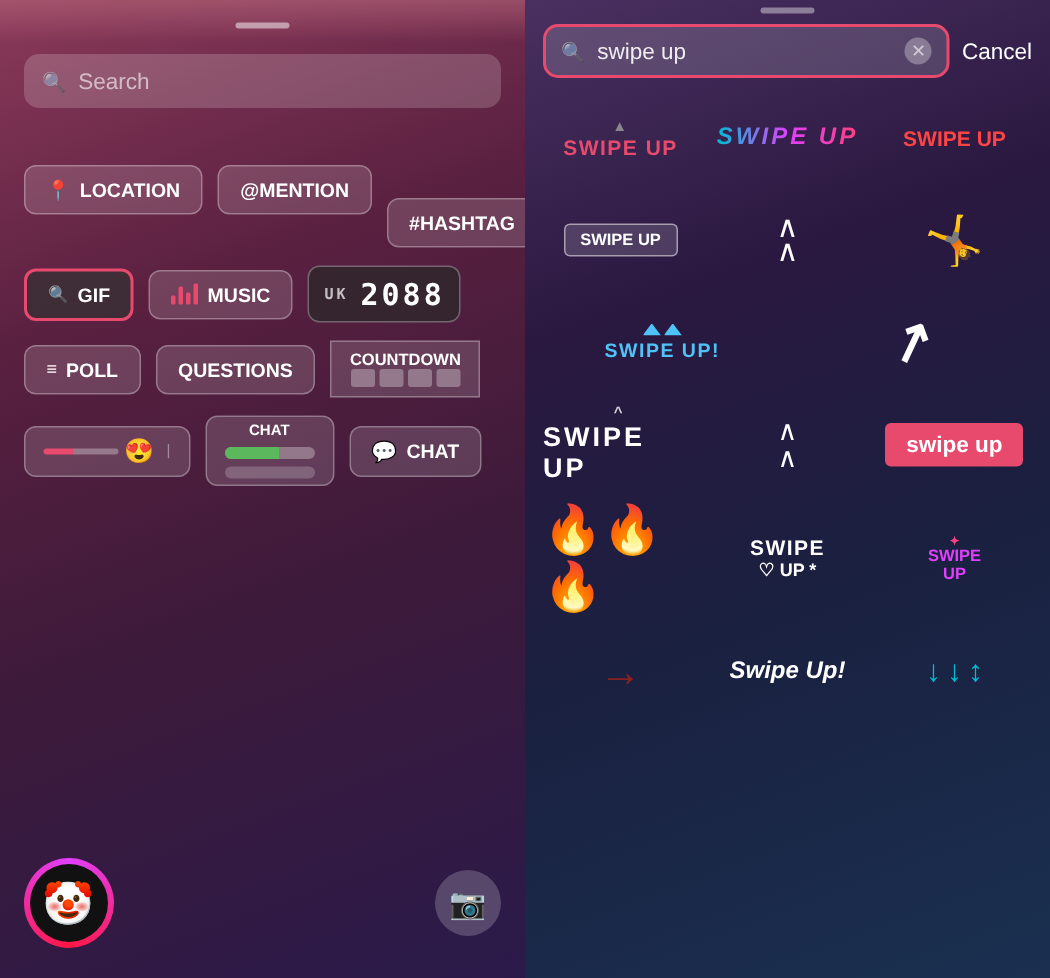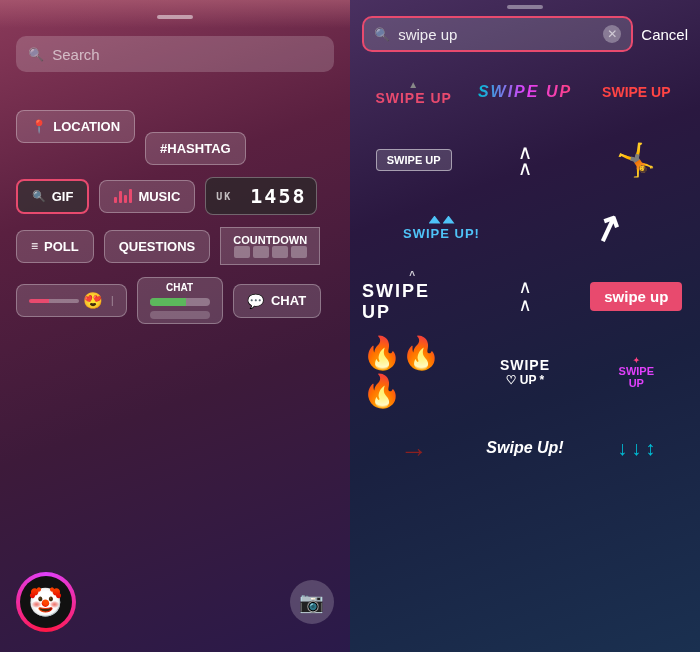--- a/index.html
+++ b/index.html
@@ -477,42 +477,45 @@
     </div>
   </div>
 
   <div class="sticker-grid">
 
     <div class="sticker-row">
       <div class="sticker-pill pill-location">
         <span class="location-dot">📍</span>
         <span>LOCATION</span>
       </div>
+      <div class="sticker-pill pill-mention">
+        <span>@MENTION</span>
+      </div>
       <div class="sticker-pill pill-hashtag">
         <span>#HASHTAG</span>
       </div>
     </div>
 
     <div class="sticker-row">
       <div class="pill-gif">
         <span style="font-size:11px;opacity:0.8;">🔍</span>
         <span>GIF</span>
       </div>
       <div class="sticker-pill pill-music">
         <div class="music-bars">
           <div class="music-bar" style="height:6px;"></div>
           <div class="music-bar" style="height:12px;"></div>
           <div class="music-bar" style="height:8px;"></div>
           <div class="music-bar" style="height:14px;"></div>
         </div>
         <span>MUSIC</span>
       </div>
       <div class="sticker-pill pill-time">
-        <span style="font-size:10px;opacity:0.7;margin-right:12px;">UK</span>
-        <span>1458</span>
+        <span style="font-size:10px;opacity:0.7;margin-right:2px;">UK</span>
+        <span>2088</span>
       </div>
     </div>
 
     <div class="sticker-row">
       <div class="sticker-pill pill-poll">
         <span style="font-size:12px;">≡</span>
         <span>POLL</span>
       </div>
       <div class="sticker-pill pill-questions">
         <span>QUESTIONS</span>

